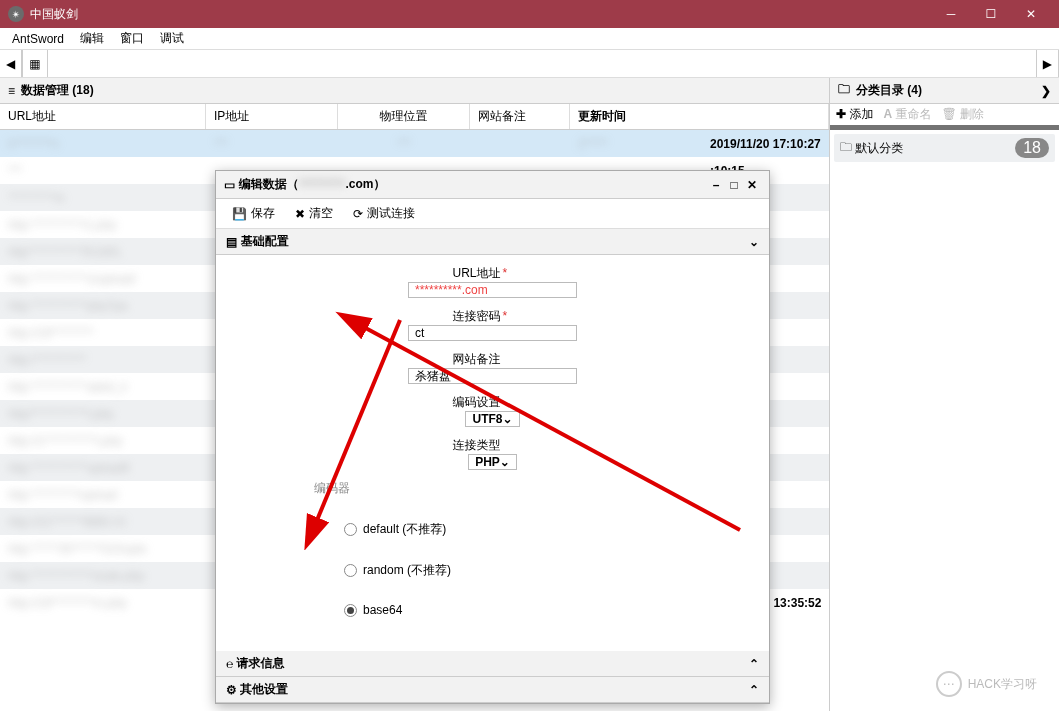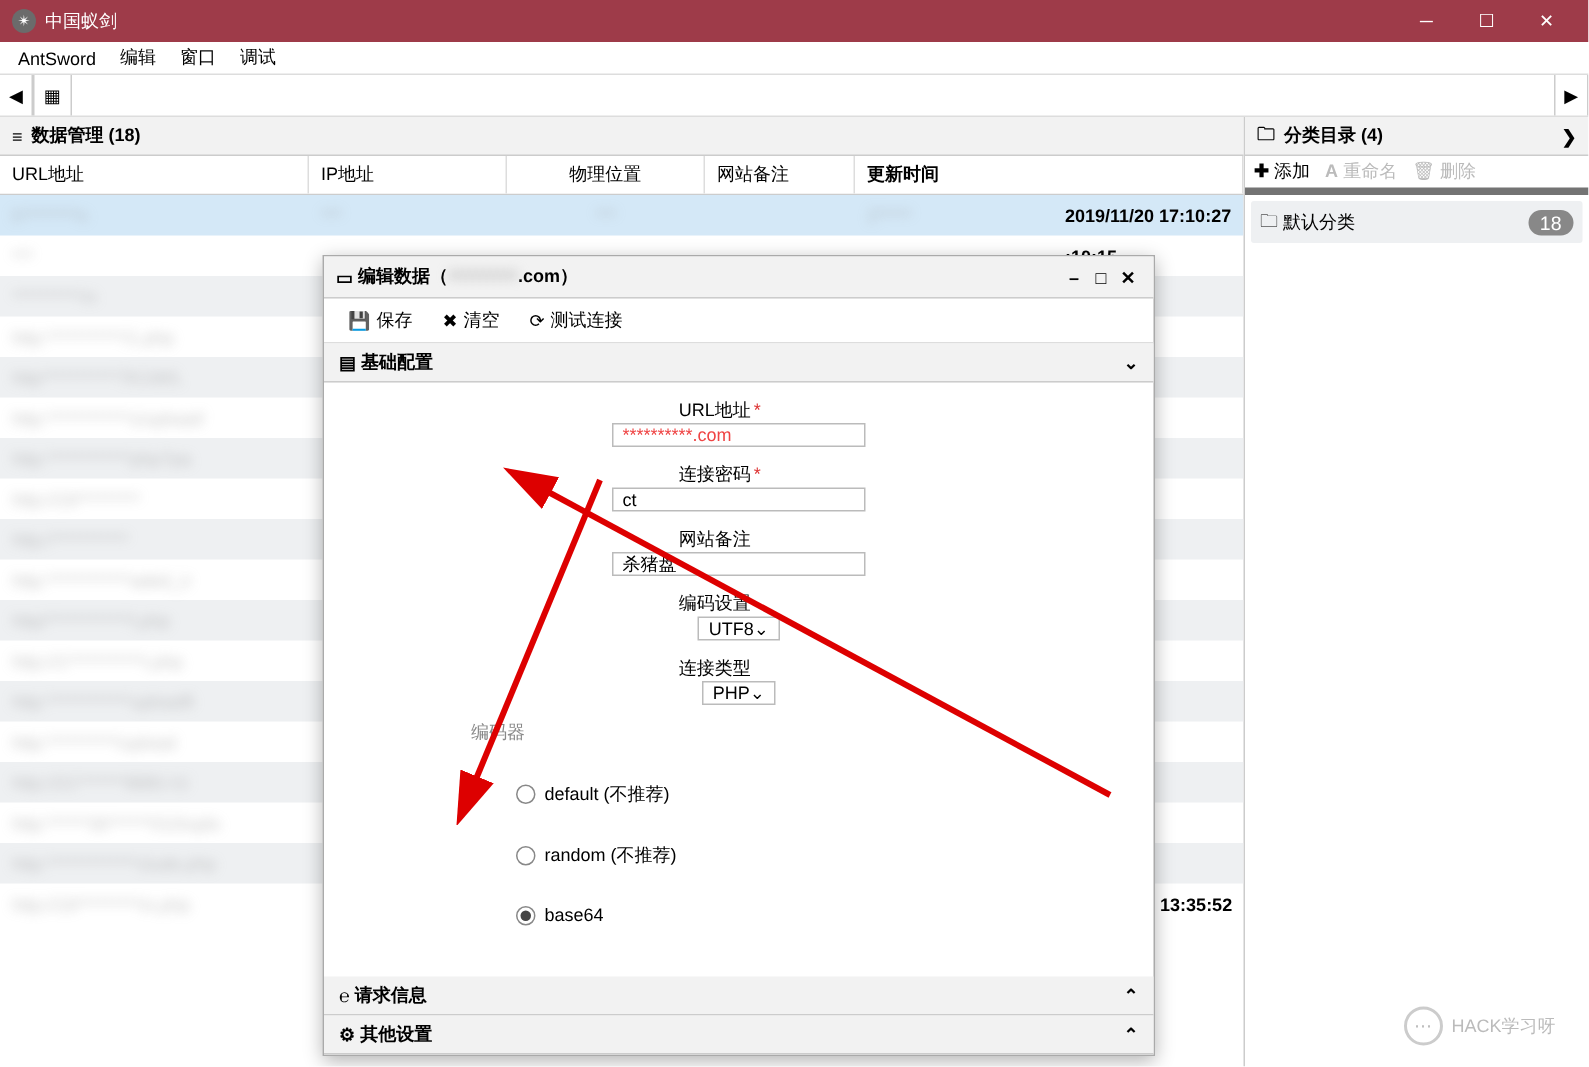--- a/index.html
+++ b/index.html
@@ -40,37 +40,37 @@
 .row:nth-child(odd){background:#eef0f2;}
 .row.sel { background:#d4e8f7 !important; }
 .row div { padding:0 8px; overflow:hidden; white-space:nowrap; }
 .row .blur { filter:blur(4px); color:#999; opacity:.55; }
 
 
 .right-actions { height:26px; display:flex; align-items:center; border-bottom:5px solid #737373; padding:0 6px; gap:10px; }
 .right-actions .disabled { color:#bbb; }
 .catlist { flex:1; padding:4px; }
 .cat-item { height:28px; display:flex; align-items:center; padding:0 6px; background:#eef0f2; border-radius:2px; }
-.cat-item .badge { margin-left:auto; background:#888; color:#fff; border-radius:10px; padding:1px 8px; font-size:13px; }
+.cat-item .badge { margin-left:auto; background:#888; color:#fff; border-radius:10px; padding:1px 8px; font-size:16px; }
 
 
 .dialog { position:absolute; left:215px; top:170px; width:555px; background:#fff; border:1px solid #aaa; box-shadow:0 3px 12px rgba(0,0,0,.3); z-index:10; }
 .dlg-title { height:28px; background:#f2f2f2; display:flex; align-items:center; padding:0 8px; font-weight:bold; border-bottom:1px solid #ccc; }
 .dlg-title .spacer{flex:1;}
 .dlg-title .wb { width:18px; text-align:center; }
 .dlg-tools { height:30px; display:flex; align-items:center; padding:0 6px; border-bottom:1px solid #ddd; }
 .dlg-tools .btn { padding:3px 10px; display:flex; align-items:center; gap:4px; }
 .section-hdr { height:26px; background:#f2f2f2; border-bottom:1px solid #ccc; display:flex; align-items:center; padding:0 10px; font-weight:bold; }
 .section-hdr .chev { margin-left:auto; }
 .dlg-body { padding:10px 18px; }
 .frow { display:flex; align-items:center; margin-bottom:10px;flex-direction:column; }
 .frow label { width:80px; }
 .req { color:#d33; margin-left:2px; }
 .frow input,.frow .select { flex:1; height:26px; border:1px solid #bbb; padding:0 6px; background:#fff; }
-.frow .select { display:flex; align-items:center; justify-content:space-between; }
+.frow .select { display:flex; align-items:center; justify-content:space-between;font-weight:bold; }
 .sub { margin-left:80px; color:#888; margin-bottom:6px; }
 .radios { margin-left:110px; }
 .radios div { margin:24px 0; display:flex; align-items:center; gap:6px; }
 .radio { width:13px; height:13px; border:1px solid #888; border-radius:50%; display:inline-flex; align-items:center; justify-content:center; }
 .radio.sel::after { content:""; width:7px; height:7px; background:#444; border-radius:50%; }
 
 .watermark { position:absolute; right:22px; bottom:14px; color:#bbb; font-size:18px; z-index:20; display:flex; align-items:center; gap:6px; }
 .wm-icon { width:26px; height:26px; border:2px solid #ccc; border-radius:50%; display:flex; align-items:center; justify-content:center; }
 
 svg.arrow { position:absolute; z-index:15; pointer-events:none; }

